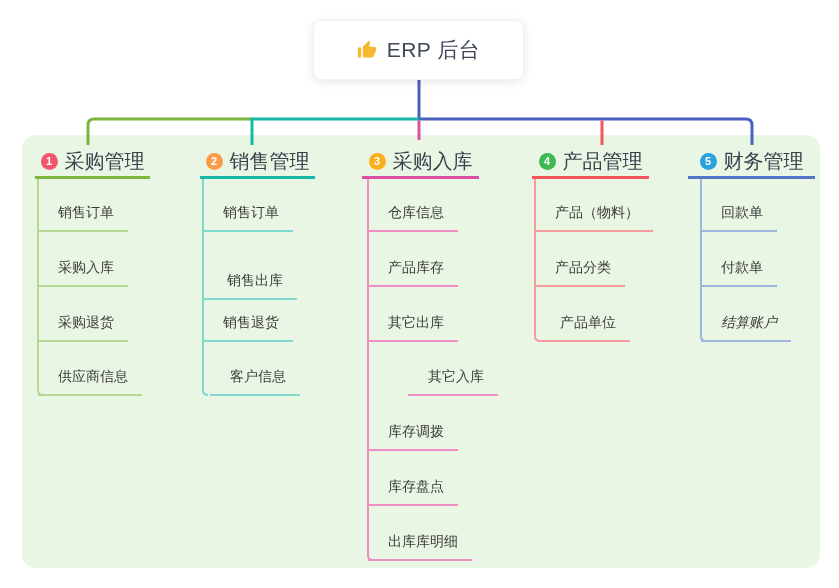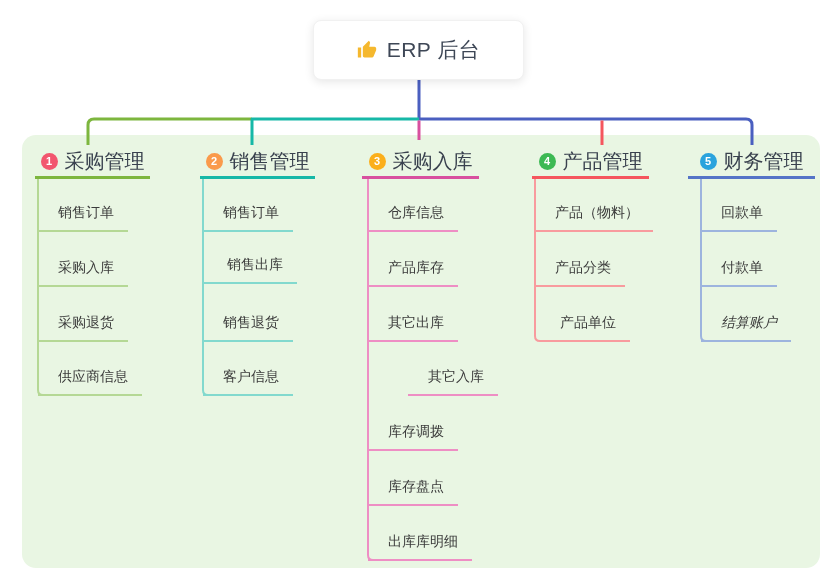--- a/index.html
+++ b/index.html
@@ -71,23 +71,23 @@
       </div>
       <div class="child" style="left: 38px; top: 200px; border-bottom-color: rgb(181, 216, 149);">销售订单</div>
       <div class="child" style="left: 38px; top: 255px; border-bottom-color: rgb(181, 216, 149);">采购入库</div>
       <div class="child" style="left: 38px; top: 310px; border-bottom-color: rgb(181, 216, 149);">采购退货</div>
       <div class="child" style="left: 38px; top: 364px; border-bottom-color: rgb(181, 216, 149);">供应商信息</div>
       <div class="branch-header" style="left: 200px; width: 115px; border-bottom-color: rgb(22, 184, 167);">
         <span class="badge" style="background: rgb(250, 154, 75);">2</span>
         <span class="branch-label">销售管理</span>
       </div>
       <div class="child" style="left: 203px; top: 200px; border-bottom-color: rgb(130, 217, 206);">销售订单</div>
-      <div class="child" style="left: 203px; top: 252px; border-bottom-color: rgb(130, 217, 206); padding-left: 24px;">销售出库</div>
+      <div class="child" style="left: 203px; top: 268px; border-bottom-color: rgb(130, 217, 206); padding-left: 24px;">销售出库</div>
       <div class="child" style="left: 203px; top: 310px; border-bottom-color: rgb(130, 217, 206);">销售退货</div>
-      <div class="child" style="left: 203px; top: 364px; border-bottom-color: rgb(130, 217, 206);">客户信息</div>
+      <div class="child" style="left: 210px; top: 364px; border-bottom-color: rgb(130, 217, 206);">客户信息</div>
       <div class="branch-header" style="left: 362px; width: 117px; border-bottom-color: rgb(216, 80, 159);">
         <span class="badge" style="background: rgb(251, 175, 27);">3</span>
         <span class="branch-label">采购入库</span>
       </div>
       <div class="child" style="left: 368px; top: 200px; border-bottom-color: rgb(238, 142, 196);">仓库信息</div>
       <div class="child" style="left: 368px; top: 255px; border-bottom-color: rgb(238, 142, 196);">产品库存</div>
       <div class="child" style="left: 368px; top: 310px; border-bottom-color: rgb(238, 142, 196);">其它出库</div>
       <div class="child" style="left: 368px; top: 364px; border-bottom-color: rgb(238, 142, 196); margin-left: 40px;">其它入库</div>
       <div class="child" style="left: 368px; top: 419px; border-bottom-color: rgb(238, 142, 196);">库存调拨</div>
       <div class="child" style="left: 368px; top: 474px; border-bottom-color: rgb(238, 142, 196);">库存盘点</div>

